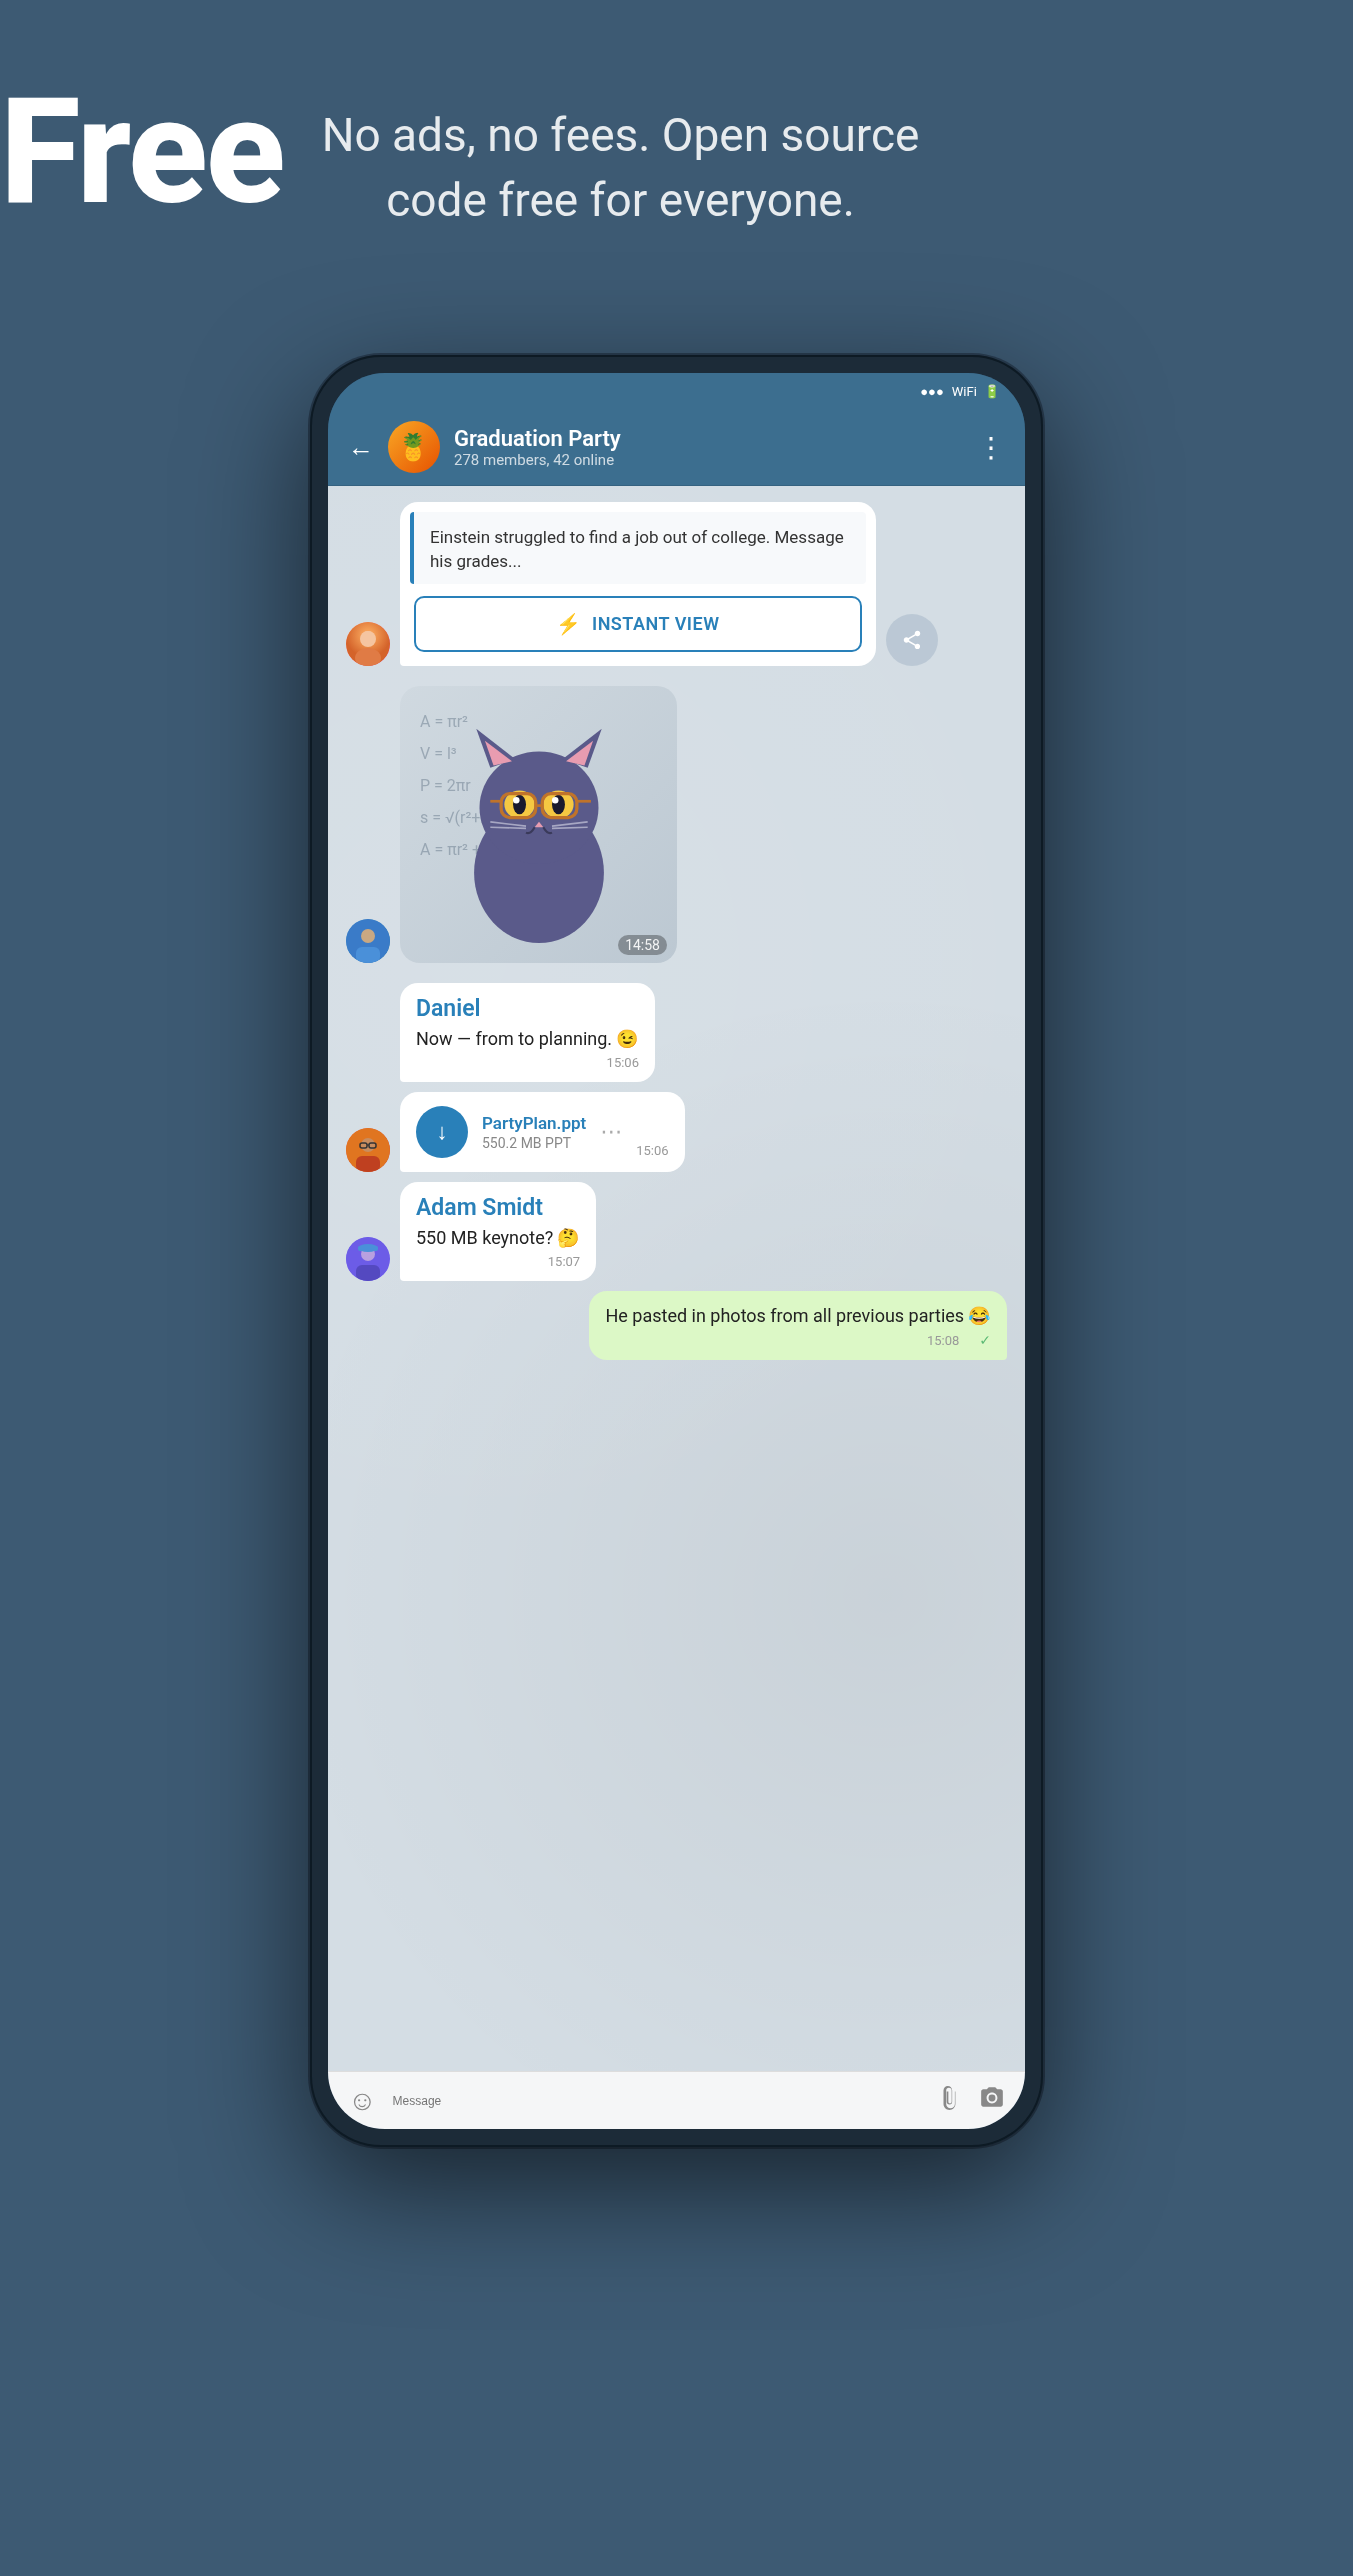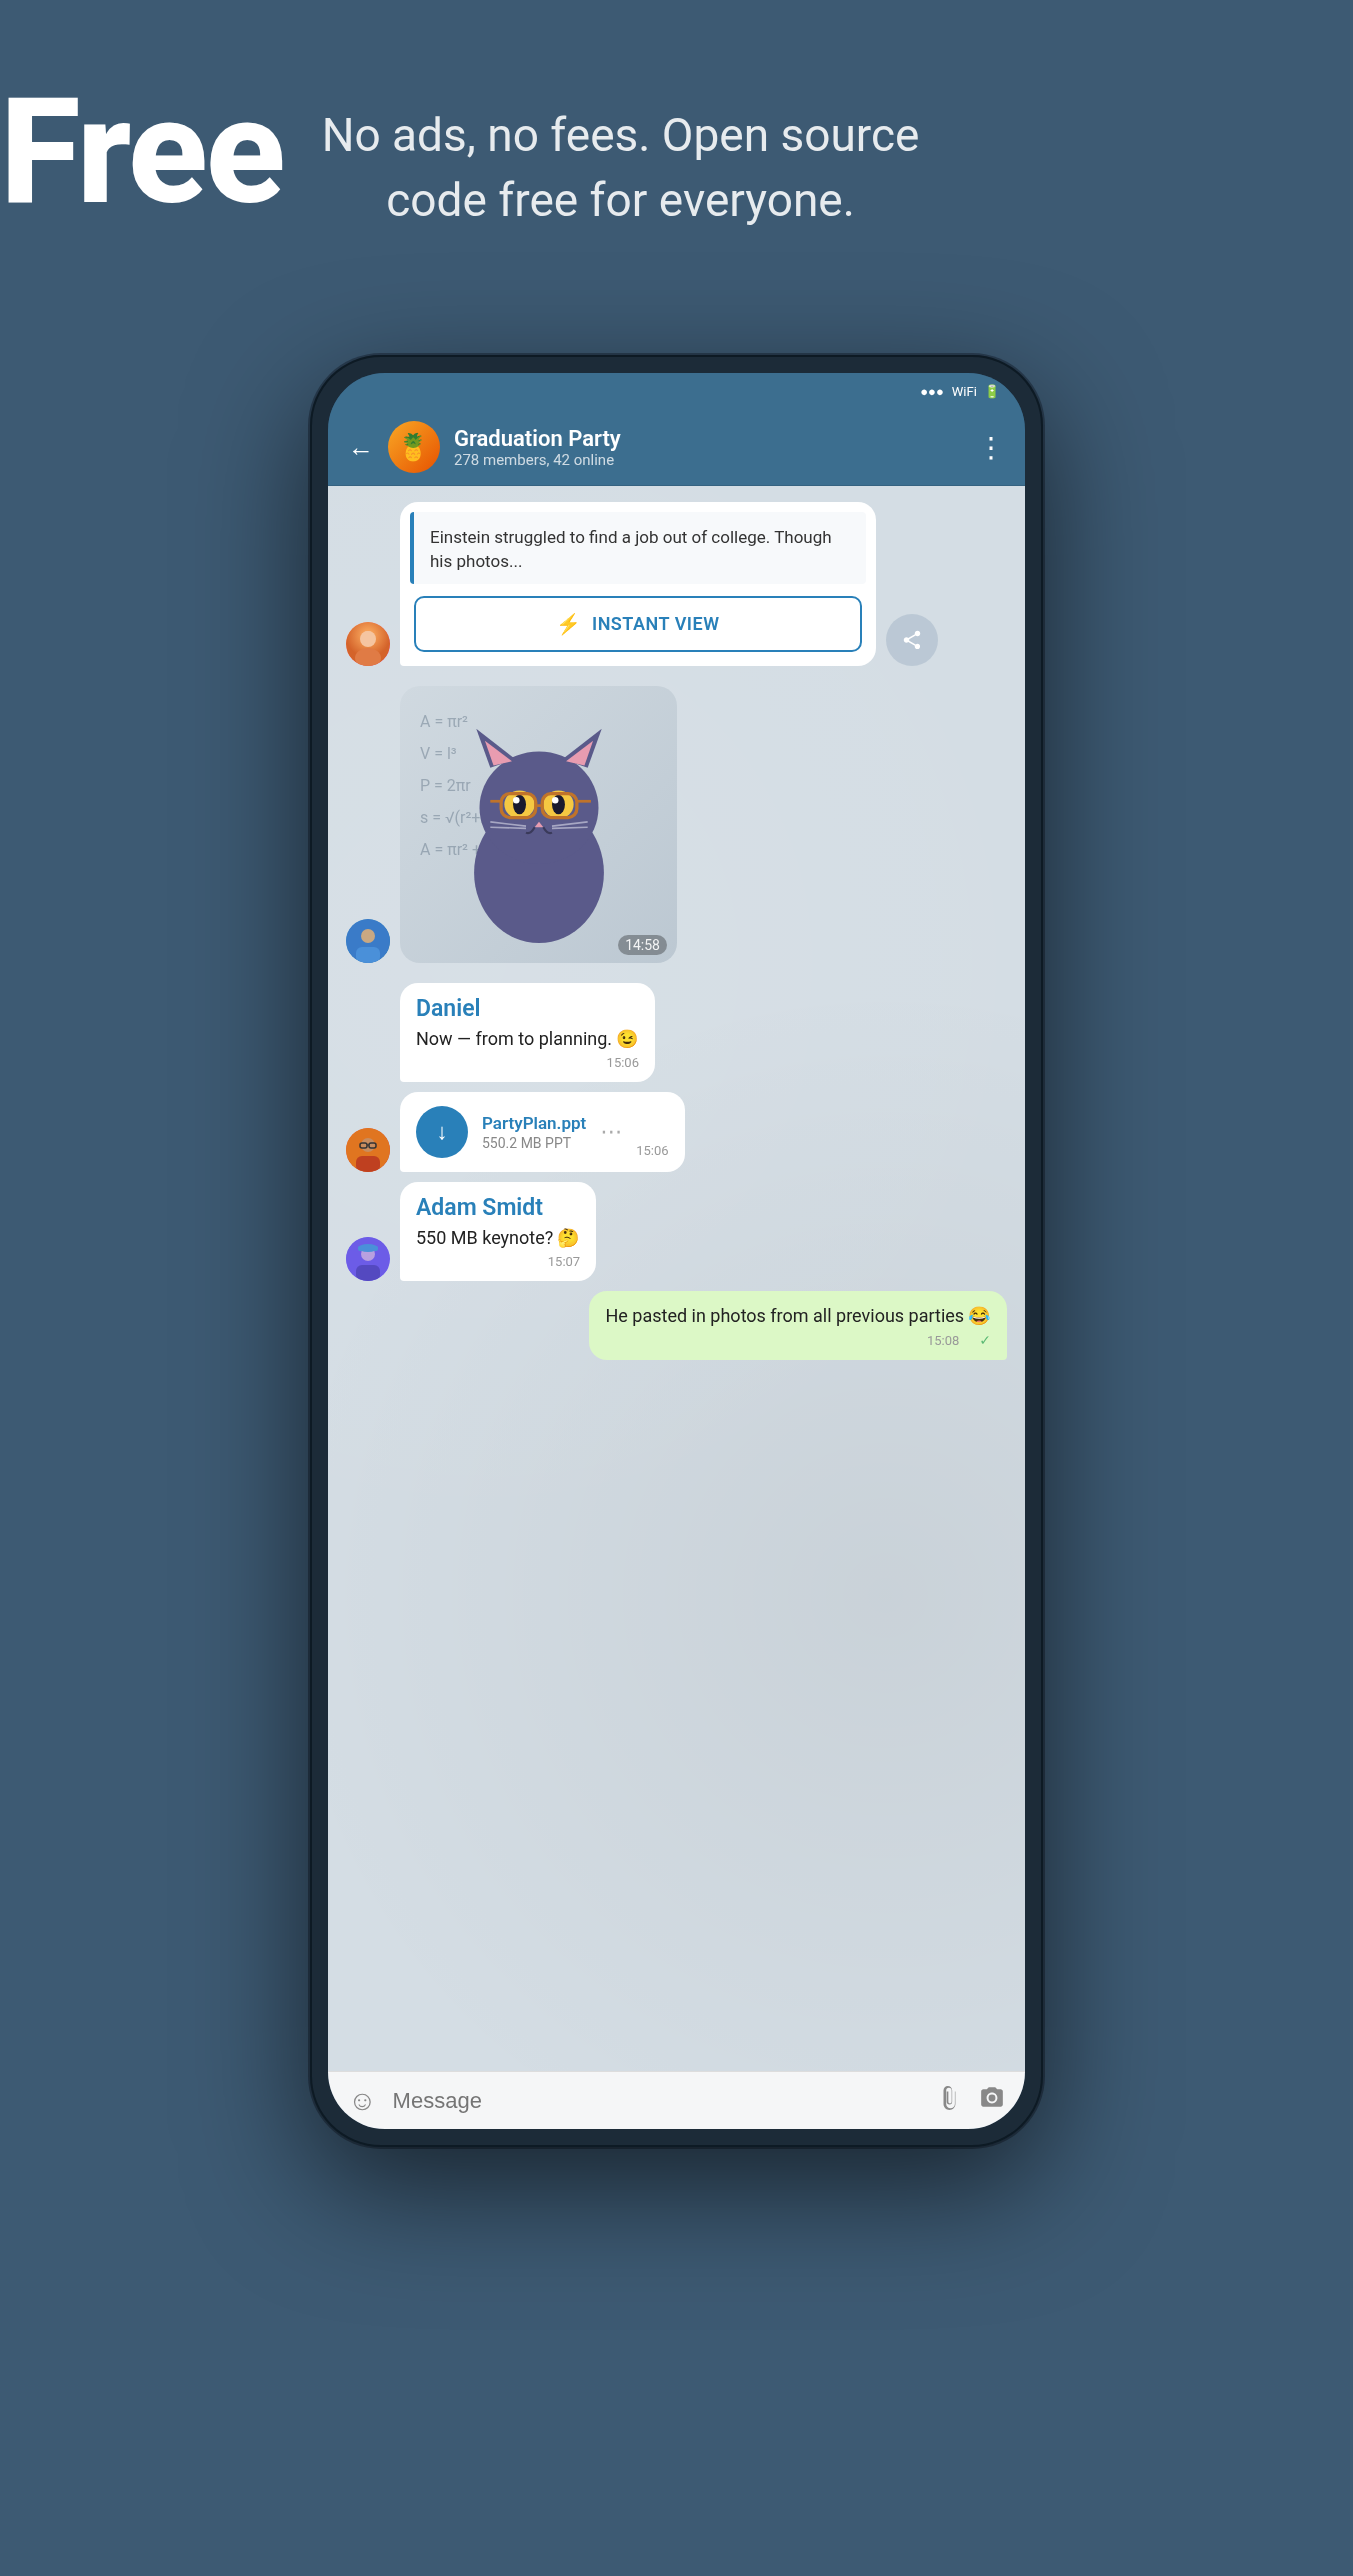--- a/index.html
+++ b/index.html
@@ -387,21 +387,21 @@
     .emoji-btn {
       color: #888;
       font-size: 28px;
       cursor: pointer;
     }
 
     .message-input {
       flex: 1;
       background: transparent;
       border: none;
-      font-size: 22px;
+      font-size: 12px;
       color: #8b5cf6;
       outline: none;
     }
 
     .attach-btn {
       color: #888;
       font-size: 26px;
       cursor: pointer;
     }
 
@@ -462,21 +462,21 @@
                   <stop offset="100%" stop-color="#d4632a"></stop>
                 </radialGradient>
               </defs>
               <circle cx="22" cy="17" r="8" fill="#f5c5a0"></circle>
               <ellipse cx="22" cy="36" rx="13" ry="10" fill="#e07b45"></ellipse>
               <circle cx="22" cy="16" r="7" fill="#f5c5a0"></circle>
             </svg>
           </div>
           <div>
             <div class="article-bubble">
-              <div class="article-text">Einstein struggled to find a job out of college. Though his photos...</div>
+              <div class="article-text">Einstein struggled to find a job out of college. Message his grades...</div>
               <div class="instant-view-btn">
                 <span class="bolt">⚡</span>
                 <span>INSTANT VIEW</span>
               </div>
             </div>
           </div>
           <div class="share-btn">
             <svg width="22" height="22" viewBox="0 0 24 24" fill="white">
               <path d="M18 16.1c-.8 0-1.4.3-1.9.8L8.9 12.7c.1-.2.1-.5.1-.7s0-.5-.1-.7l7.1-4.2c.5.5 1.2.8 2 .8 1.7 0 3-1.3 3-3s-1.3-3-3-3-3 1.3-3 3c0 .2 0 .5.1.7L7.9 9.8C7.4 9.3 6.7 9 6 9c-1.7 0-3 1.3-3 3s1.3 3 3 3c.7 0 1.4-.3 1.9-.8l7.2 4.2c-.1.2-.1.4-.1.6 0 1.6 1.3 2.9 2.9 2.9s2.9-1.3 2.9-2.9-1.2-2.9-2.8-2.9z"></path>
             </svg>

